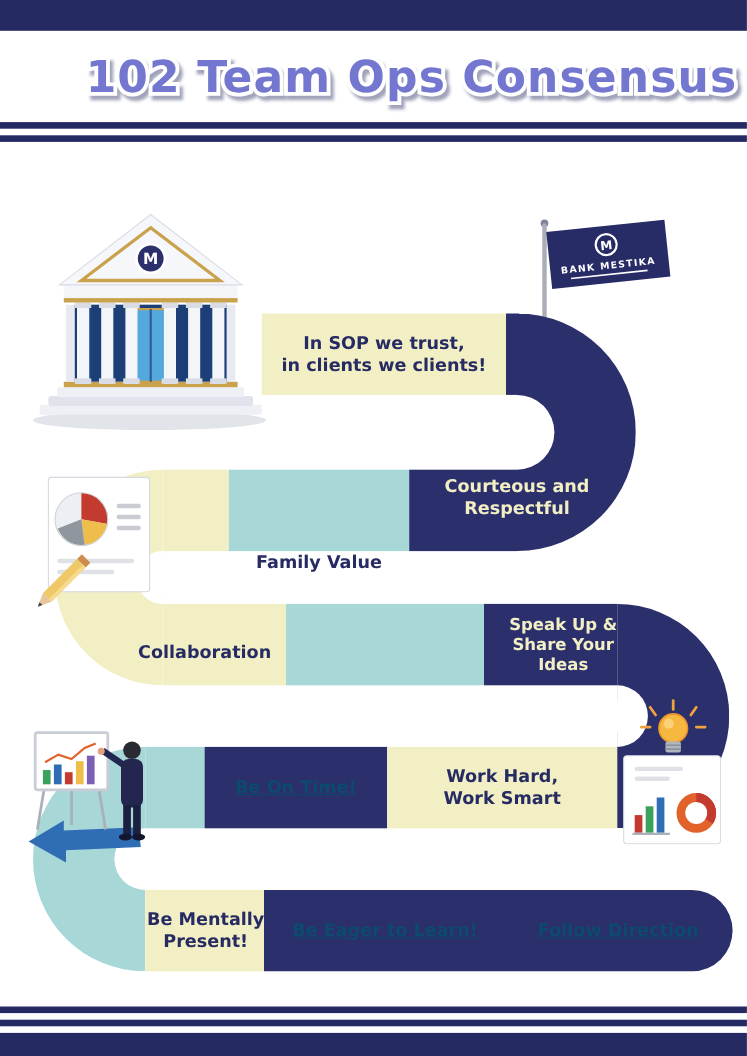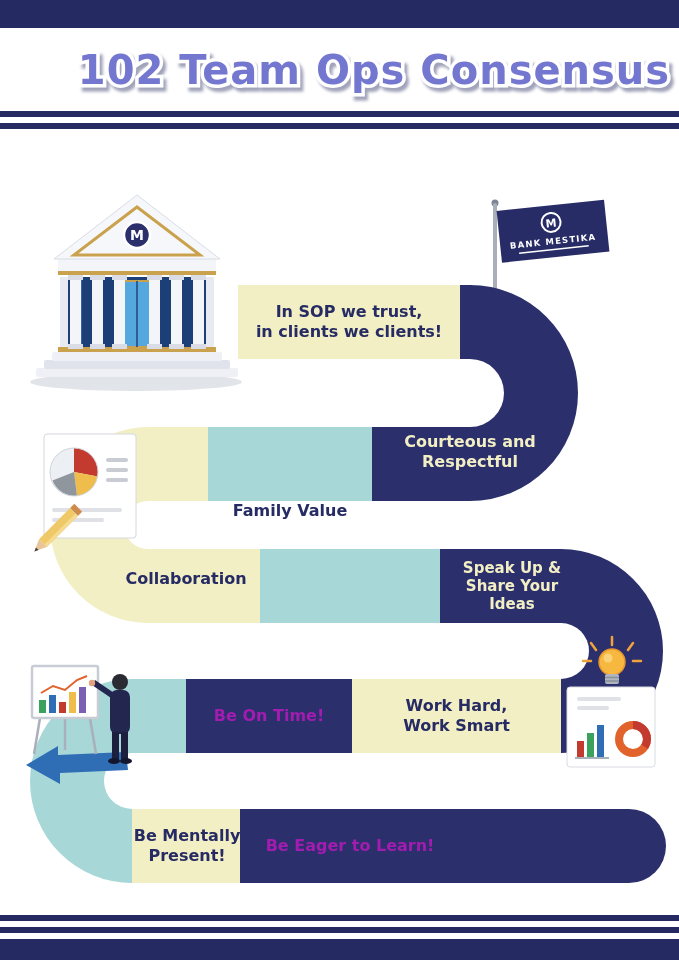--- a/index.html
+++ b/index.html
@@ -20,21 +20,21 @@
   .ut-right{border-style:solid;border-left:none;}
   .ut-left{border-style:solid;border-right:none;}
   
   .lbl{
     position:absolute;height:74px;z-index:3;
     display:flex;align-items:center;justify-content:center;
     text-align:center;white-space:pre-line;
     font-weight:bold;font-size:16px;line-height:1.22;color:#272b63;
   }
   .t-cream{color:#f2efc5;}
-  .t-white{color:#a21caf;}
+  .t-white{color:#0c4a6e;text-decoration:underline;}
   .t-sm{font-size:15px;}
   
   .illus{position:absolute;z-index:4;}
   .illus-flag{z-index:0;}
   
   .title-wrap{position:absolute;left:16px;top:32px;width:614px;height:72px;z-index:2;padding-left:19px;}
 </style>
 </head>
 <body>
 
@@ -73,30 +73,31 @@
 
     <div class="seg c-cream" style="left:132px;top:809px;width:108px;"></div>
     <div class="seg c-navy" style="left:240px;top:809px;width:426px;border-radius:0 37px 37px 0;"></div>
   </div>
 
   <div class="lbl" style="left:238px;top:285px;width:222px;">In SOP we trust,
 in clients we clients!</div>
   <div class="lbl" style="left:208px;top:427px;width:164px;margin-top:47px;">Family Value</div>
   <div class="lbl t-cream" style="left:372px;top:415px;width:196px;">Courteous and
 Respectful</div>
-  <div class="lbl" style="left:112px;top:542px;width:148px;">Collaboration</div>
+  <div class="lbl" style="left:112px;top:556px;width:148px;">Collaboration</div>
   <div class="lbl t-cream t-sm" style="left:442px;top:549px;width:140px;">Speak Up &amp;
 Share Your
 Ideas</div>
   <div class="lbl t-white" style="left:186px;top:679px;width:166px;">Be On Time!</div>
   <div class="lbl" style="left:352px;top:679px;width:209px;border-radius:24px;">Work Hard,
 Work Smart</div>
   <div class="lbl t-white" style="left:240px;top:809px;width:220px;">Be Eager to Learn!</div>
   <div class="lbl" style="left:124px;top:809px;width:126px;">Be Mentally
 Present!</div>
+  <div class="lbl t-white" style="left:462px;top:809px;width:200px;">Follow Direction</div>
 
   <div class="illus illus-flag" style="left:487px;top:197px;width:128px;height:162px;">
     <svg width="128" height="162" viewBox="0 0 128 162">
       <circle cx="8" cy="6" r="3.5" fill="#7d8494"></circle>
       <rect x="6" y="6" width="4" height="152" rx="2" fill="#a9aeb8"></rect>
       <g transform="rotate(-6 10 18)">
         <rect x="10" y="14" width="108" height="52" fill="#272b66"></rect>
         <circle cx="63" cy="31" r="9.5" fill="none" stroke="#ffffff" stroke-width="2"></circle>
         <text x="63" y="35.5" text-anchor="middle" font-size="11" font-weight="bold" fill="#ffffff">M</text>
         <text x="63" y="53" text-anchor="middle" font-size="8.5" font-weight="bold" letter-spacing="1.2" fill="#ffffff">BANK MESTIKA</text>

